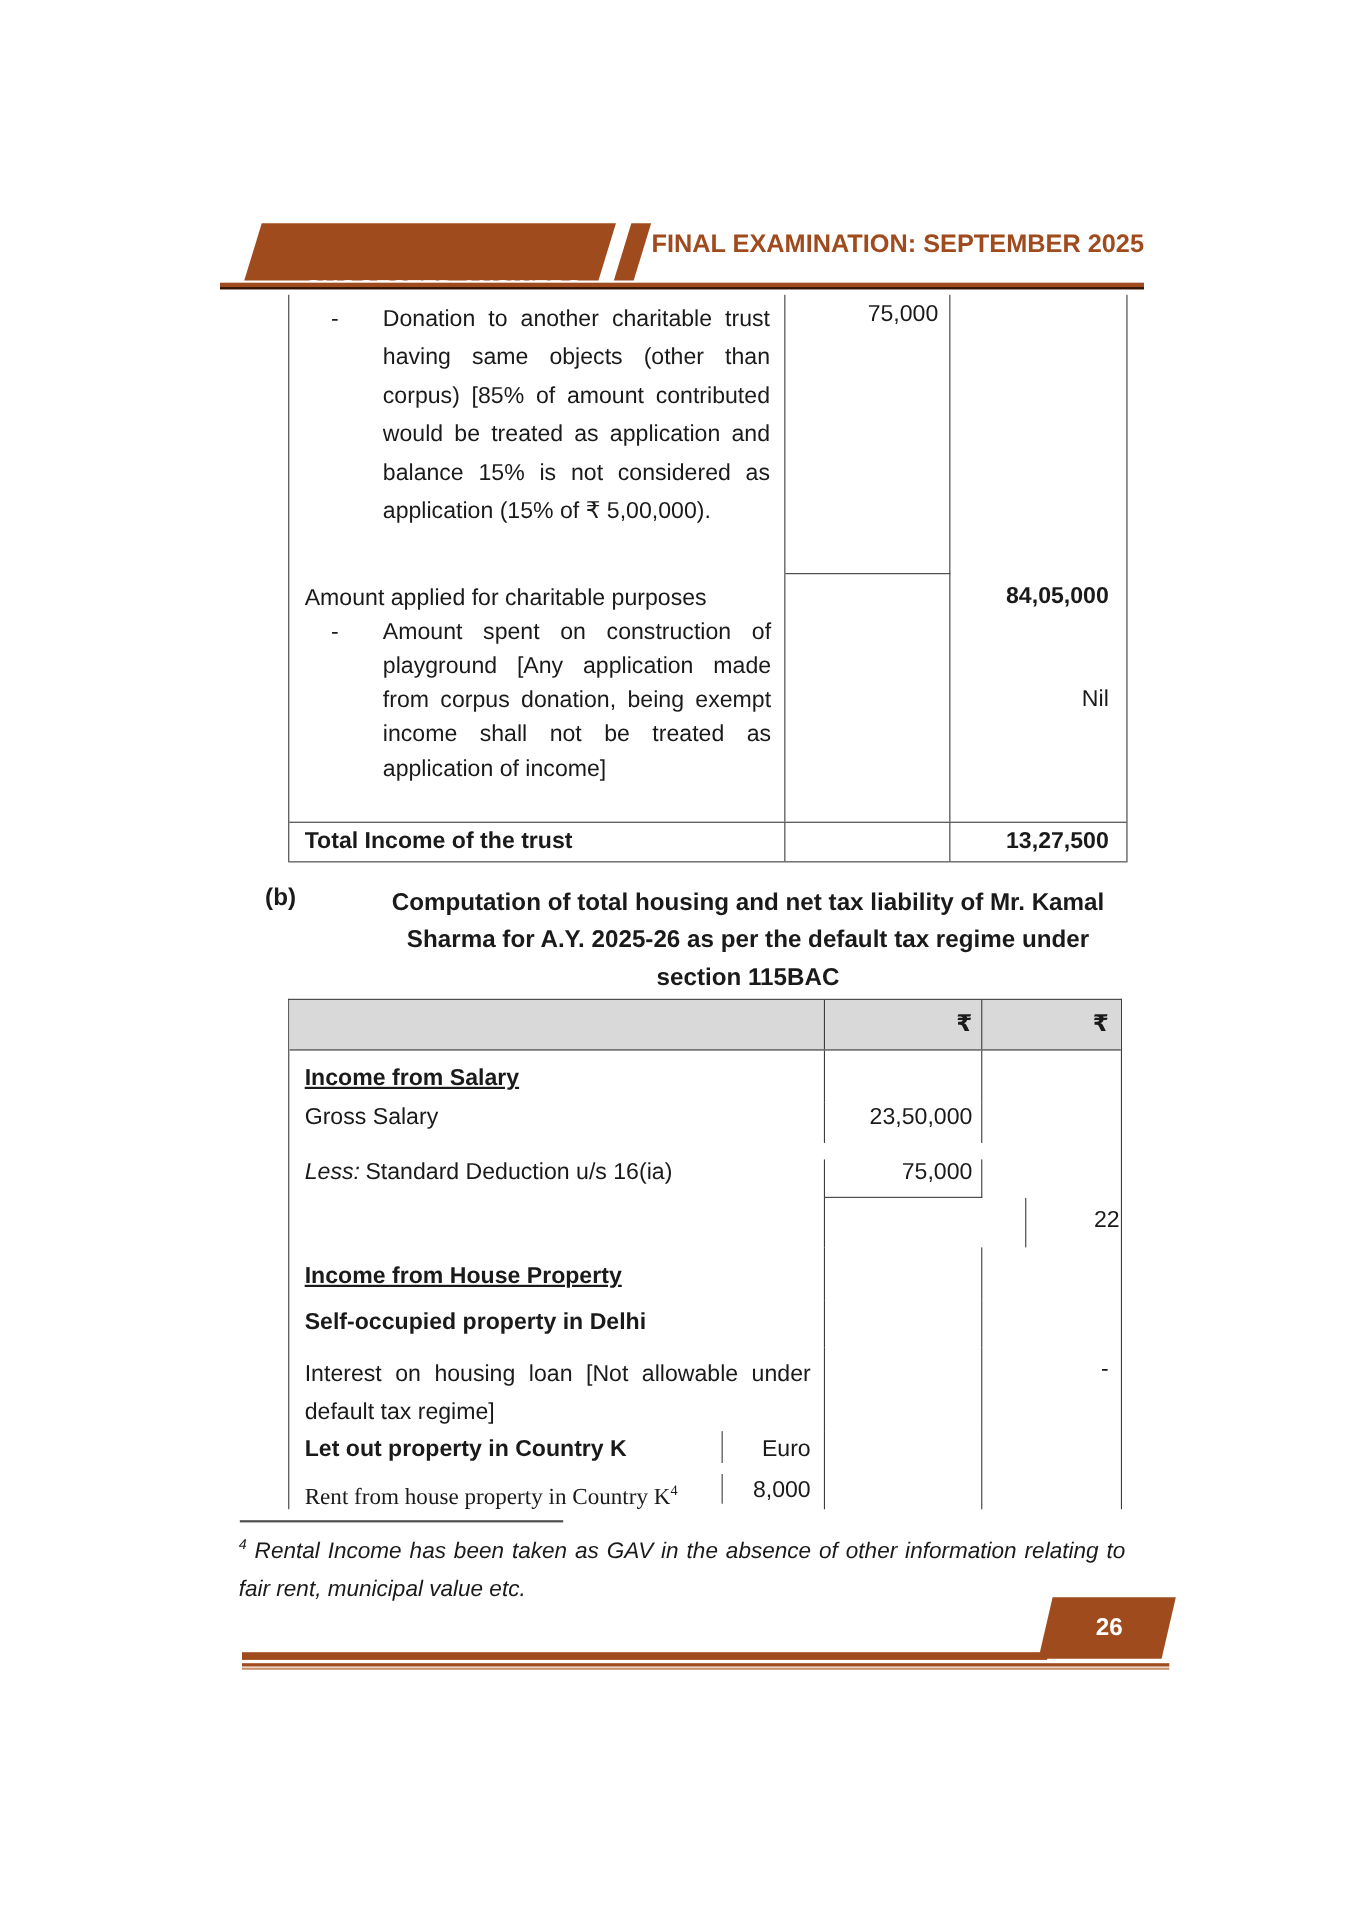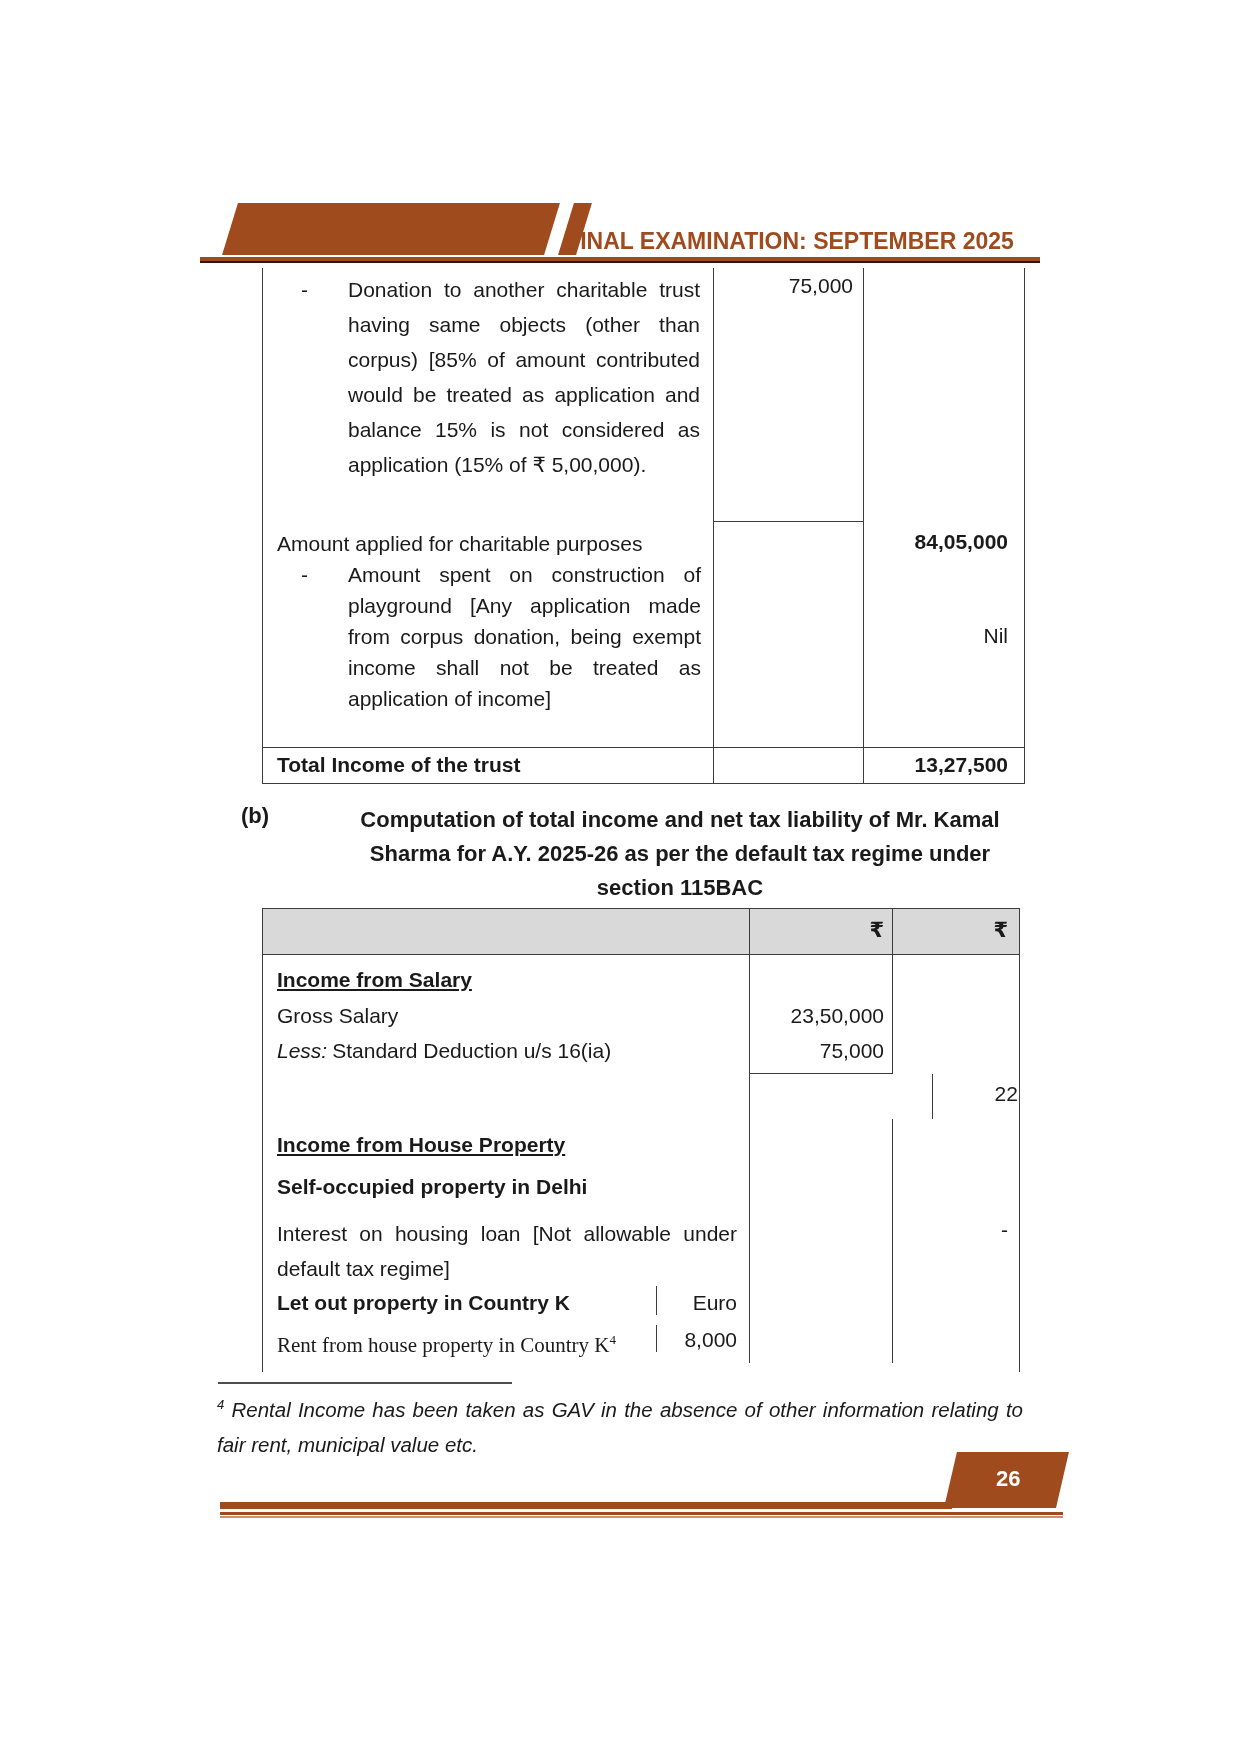--- a/index.html
+++ b/index.html
@@ -13,21 +13,21 @@
   .sheet{position:relative;width:1241px;height:1754px;background:#fff;overflow:hidden;}
   *{box-sizing:border-box;}
 
   
   .banner-main{position:absolute;left:230px;top:203px;width:322px;height:52px;
     background:var(--brown);transform:skewX(-17deg);}
   .banner-tip{position:absolute;left:566px;top:203px;width:18px;height:52px;
     background:var(--brown);transform:skewX(-17deg);}
   .banner-label{position:absolute;left:278px;top:215px;color:#fff;font-weight:bold;
     font-size:21px;letter-spacing:.4px;white-space:nowrap;margin-top:36px;}
-  .exam-title{position:absolute;top:228px;left:540px;width:500px;text-align:center;
+  .exam-title{position:absolute;top:208px;left:540px;width:500px;text-align:right;
     color:var(--brown);font-weight:bold;font-size:23px;white-space:nowrap;}
   .header-rule{position:absolute;left:200px;top:257px;width:840px;height:6px;
     background:var(--brown);border-bottom:2px solid var(--brown-dark);}
 
   
   .t1{position:absolute;left:262px;top:268px;width:763px;
     border-left:1.5px solid var(--border);border-right:1.5px solid var(--border);
     font-size:21px;}
   .t1-row{display:grid;grid-template-columns:451px 150px 159px;}
   .t1 .c1{border-right:1.5px solid var(--border);}
@@ -58,21 +58,21 @@
   .t2{position:absolute;left:262px;top:908px;width:758px;height:464px;overflow:hidden;
     border:1.5px solid var(--border);border-bottom:none;font-size:21px;}
   .t2-row{display:grid;grid-template-columns:487px 143px 125px;}
   .t2 .c1{border-right:1.5px solid var(--border);padding-left:14px;padding-right:12px;}
   .t2 .c2{border-right:1.5px solid var(--border);text-align:right;padding-right:8px;}
   .t2 .c3{text-align:right;padding-right:10px;}
   .t2-head{height:46px;background:#d9d9d9;border-bottom:1.5px solid var(--border);}
   .t2-head .c2,.t2-head .c3{font-weight:bold;padding-top:9px;}
   .row-sal-head .c1{padding-top:13px;height:47px;}
   .row-gross{height:37px;}.row-gross .c1,.row-gross .c2{padding-top:2px;}
-  .row-less{height:35px;}
+  .row-less{height:35px;margin-top:15px;}
   .row-less .c2{border-bottom:1.5px solid var(--border);}
   .row-net{height:45px;gap:40px;}.row-net .c3{padding-top:8px;}
   .row-hp-head .c1{padding-top:14px;height:48px;}
   .row-delhi .c1{padding-top:8px;height:43px;}
   .row-int{min-height:72px;}
   .row-int .c1{padding-top:6px;line-height:35px;}
   .row-int .c3{padding-top:8px;}
   .bold{font-weight:bold;}
   .bold-u{font-weight:bold;text-decoration:underline;}
   .italic{font-style:italic;margin-right:5px;}
@@ -147,21 +147,21 @@
 
     <div class="t1-row r3">
       <div class="c1">Total Income of the trust</div>
       <div class="c2"></div>
       <div class="c3">13,27,500</div>
     </div>
   </div>
 
   <div class="sec-marker">(b)</div>
   <div class="sec-heading">
-    <div>Computation of total income and net tax liability of Mr. Kamal</div>
+    <div>Computation of total housing and net tax liability of Mr. Kamal</div>
     <div>Sharma for A.Y. 2025-26 as per the default tax regime under</div>
     <div>section 115BAC</div>
   </div>
 
   <div class="t2">
     <div class="t2-row t2-head">
       <div class="c1"></div>
       <div class="c2">₹</div>
       <div class="c3">₹</div>
     </div>

